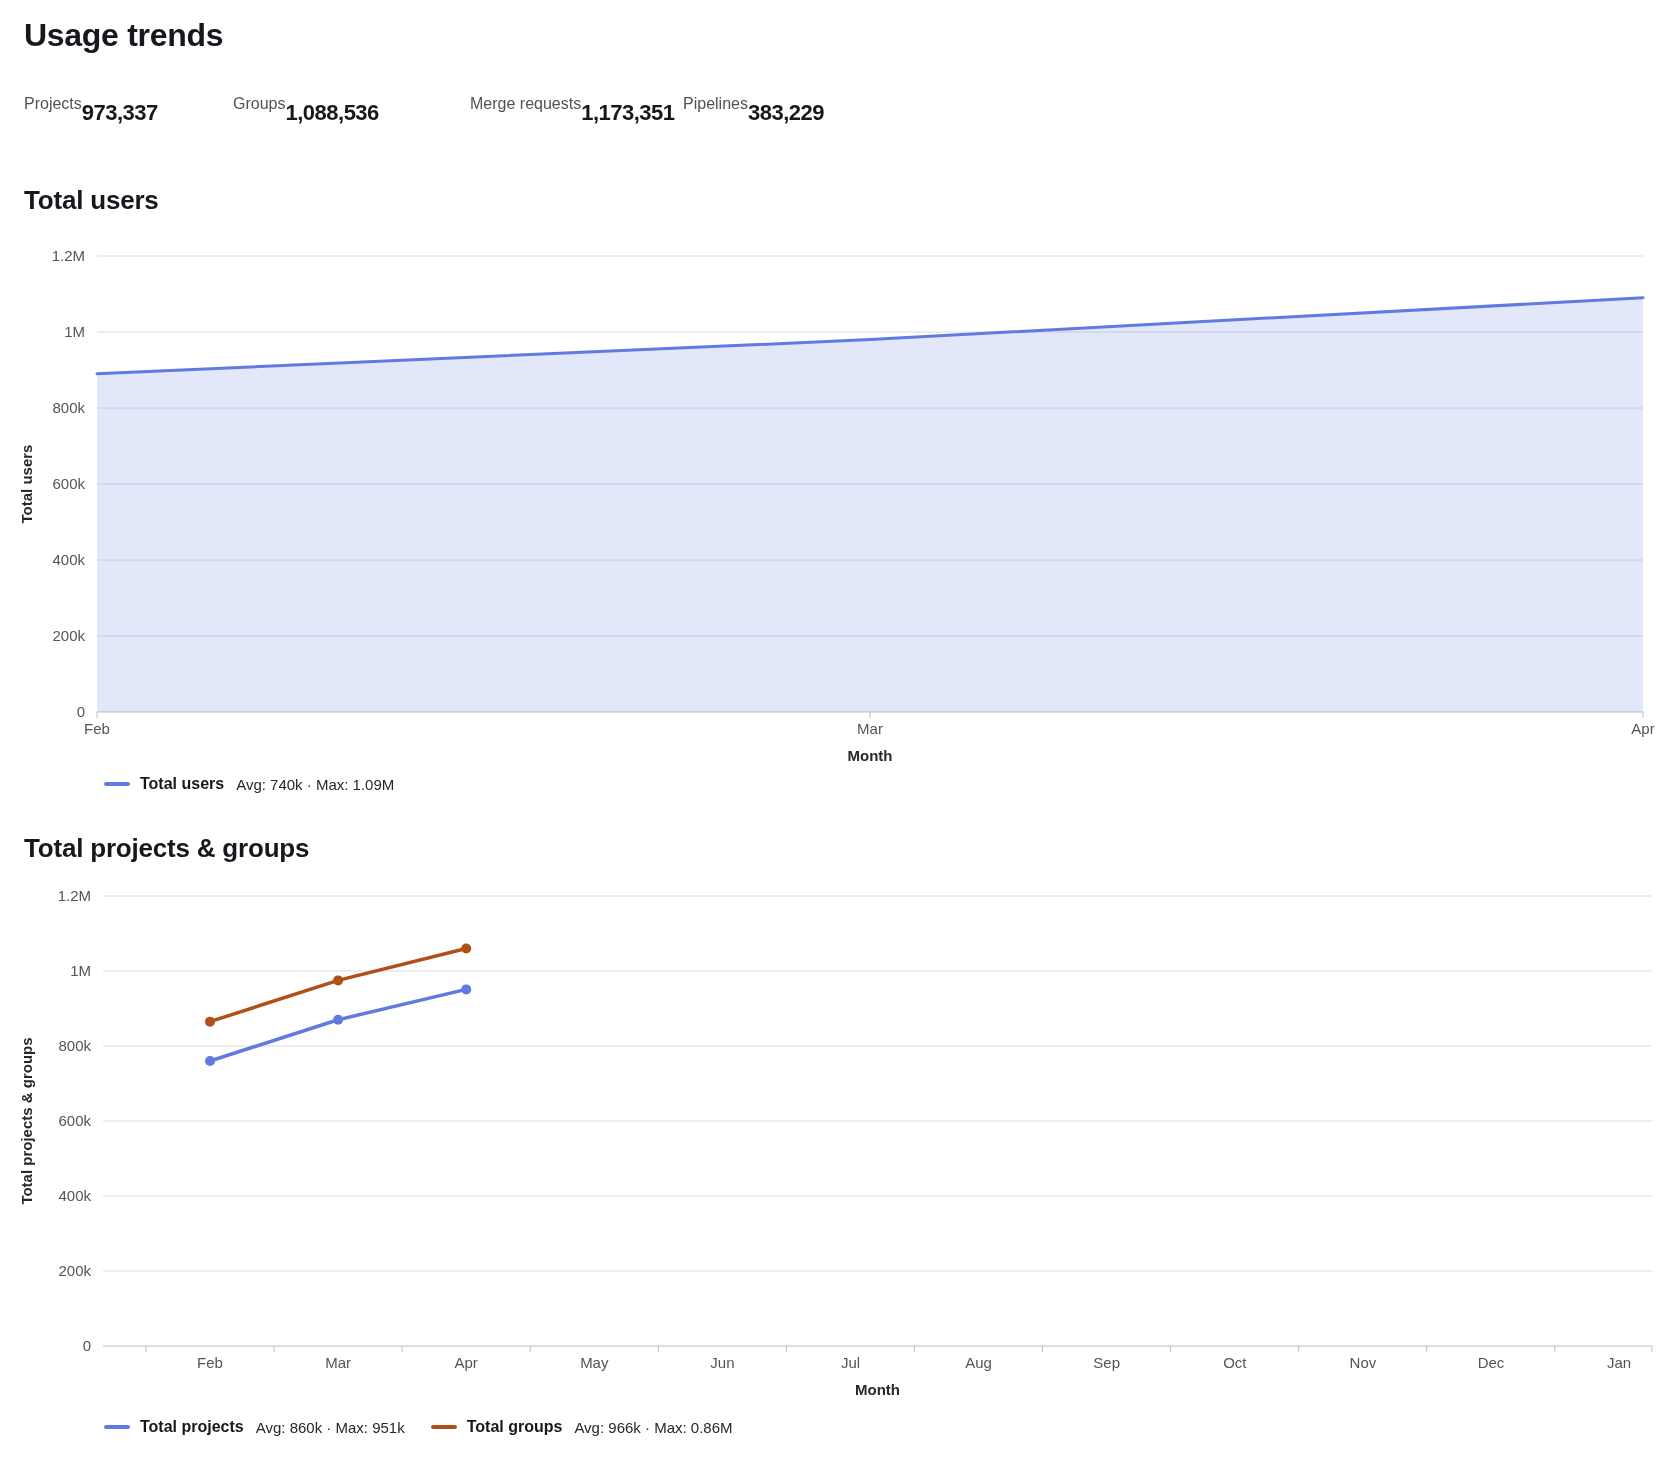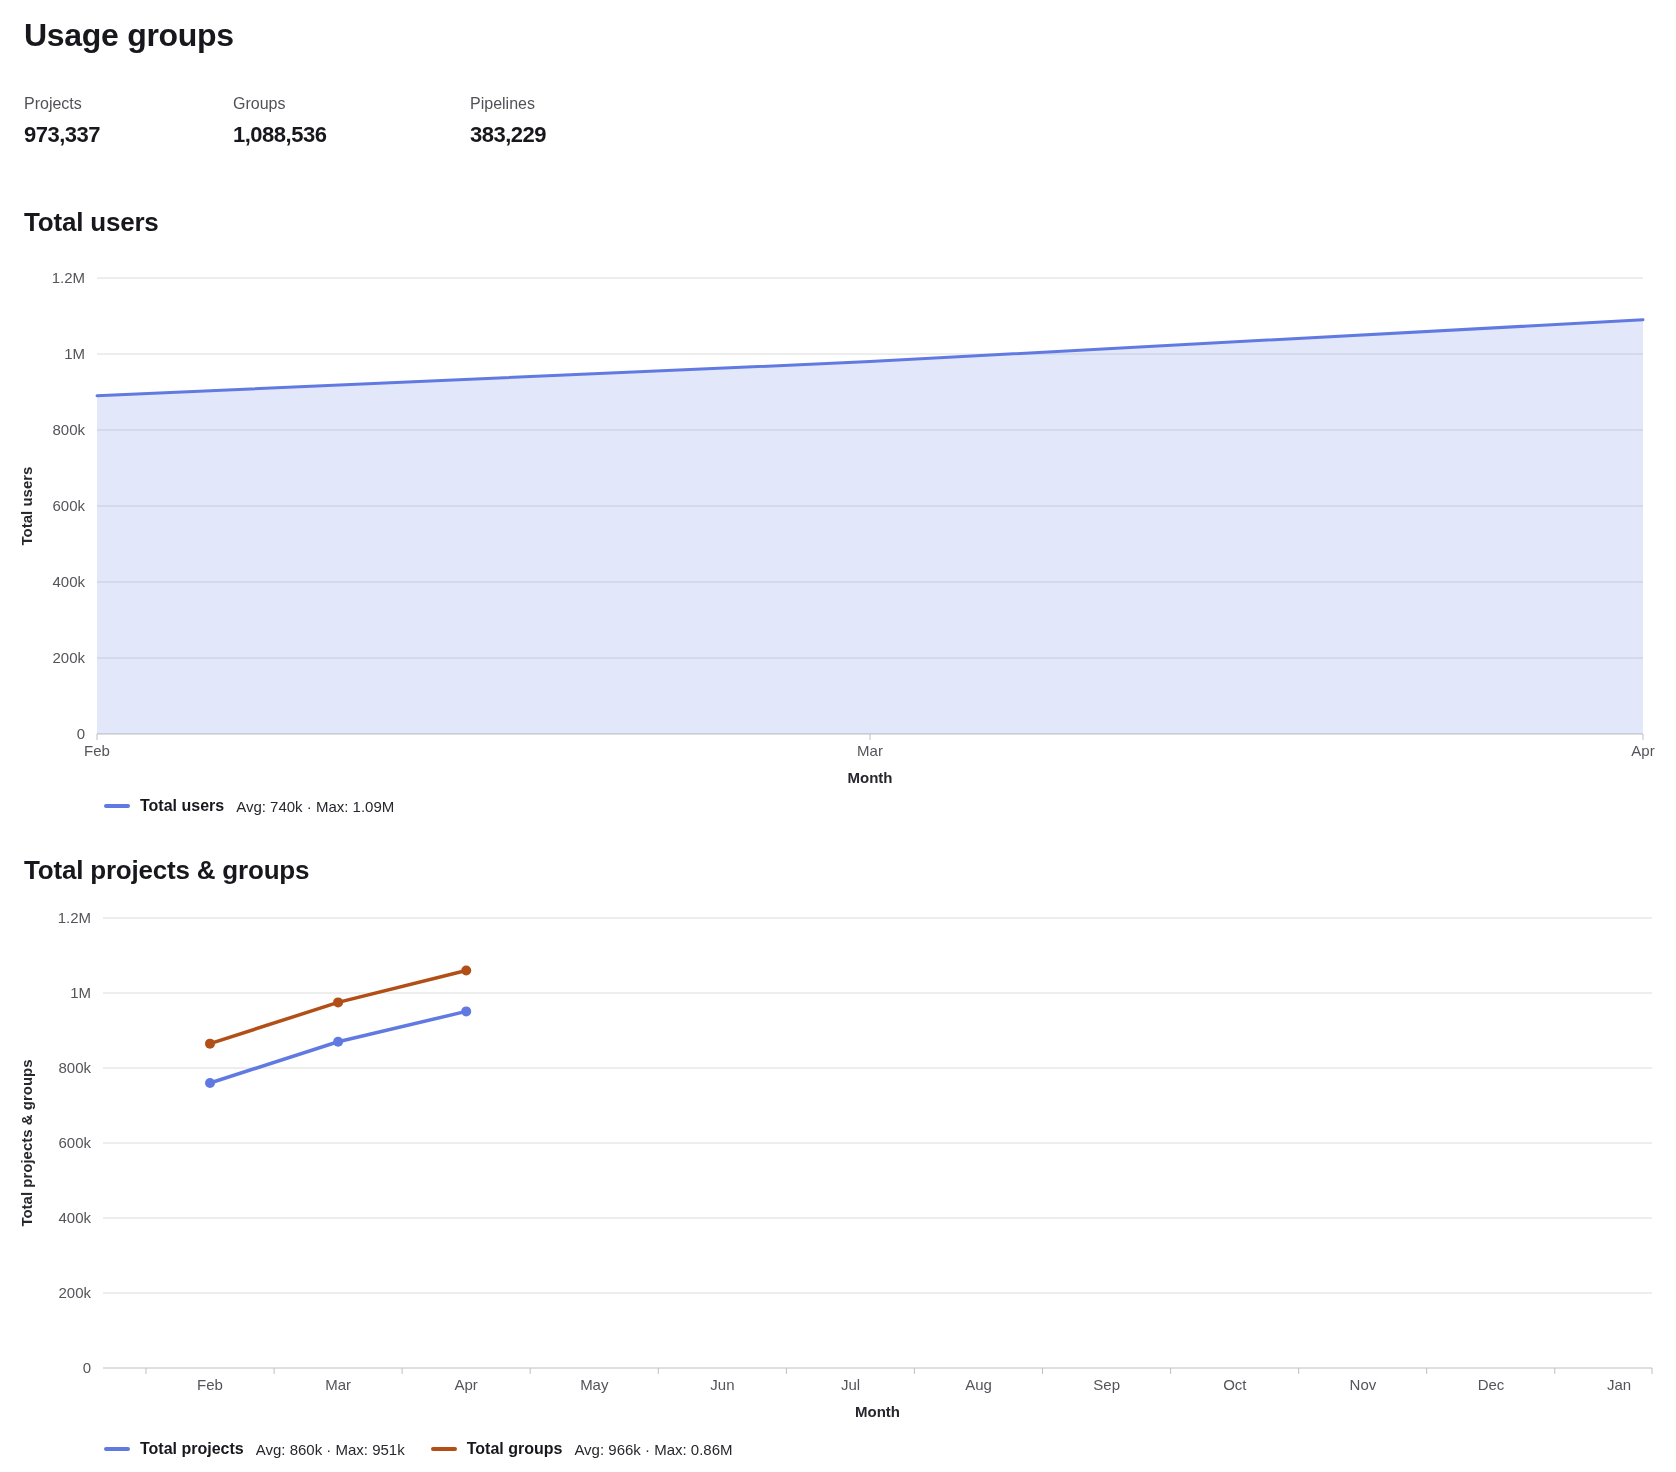--- a/index.html
+++ b/index.html
@@ -3,50 +3,54 @@
 <meta charset="utf-8">
 <style>
   html,body{margin:0;padding:0;background:#fff;}
   body{
     width:1676px;height:1472px;overflow:hidden;
     font-family:"Liberation Sans",sans-serif;color:#18171d;
   }
   h1{margin:16px 0 0 24px;font-size:32px;line-height:38px;font-weight:bold;letter-spacing:-.3px;}
   h2{font-size:26px;line-height:32px;font-weight:bold;letter-spacing:-.2px;margin:0 0 0 24px;}
   .stats{display:flex;margin:40px 0 0 24px;}
-  .stat{display:flex;flex-direction:column;}
+  .stat{display:flex;flex-direction:row;}
   .stat-label{font-size:16px;line-height:19px;color:#535158;margin-bottom:3px;}
   .stat-value{font-size:22px;line-height:38px;font-weight:bold;letter-spacing:-.5px;color:#18171d;}
   .w1{width:209px}.w2{width:237px}.w3{width:213px}.w4{width:201px}.w5{width:213px}.w6{width:140px}
   .h2-first{margin-top:52px;}
   .h2-second{margin-top:38px;}
   svg.chart{display:block;margin-top:10px;}
   svg.chart2{margin-top:2px;}
   svg text.tick{font-size:15px;fill:#55545a;}
   svg text.axisname{font-size:15px;font-weight:bold;fill:#28272d;}
   .legend{display:flex;align-items:center;gap:26px;margin:8px 0 0 104px;height:20px;}
   .legend2{margin-top:6px;}
   .legend-item{display:flex;align-items:center;gap:10px;cursor:pointer;}
   .dash{display:inline-block;width:26px;height:4px;border-radius:2px;background:#617ae2;}
   .lg-label{font-size:16px;font-weight:bold;color:#18171d;}
   .lg-stats{font-size:15px;color:#28272d;margin-left:2px;}
 </style>
 </head>
 <body>
 
-<h1>Usage groups</h1>
+<h1>Usage trends</h1>
 
 <div class="stats">
   <div class="stat w1">
     <span class="stat-label">Projects</span>
     <span class="stat-value">973,337</span>
   </div>
   <div class="stat w2">
     <span class="stat-label">Groups</span>
     <span class="stat-value">1,088,536</span>
+  </div>
+  <div class="stat w5">
+    <span class="stat-label">Merge requests</span>
+    <span class="stat-value">1,173,351</span>
   </div>
   <div class="stat w6">
     <span class="stat-label">Pipelines</span>
     <span class="stat-value">383,229</span>
   </div>
 </div>
 
 <h2 class="h2-first">Total users</h2>
 
 <svg class="chart" width="1676" height="540" viewBox="0 0 1676 540">

